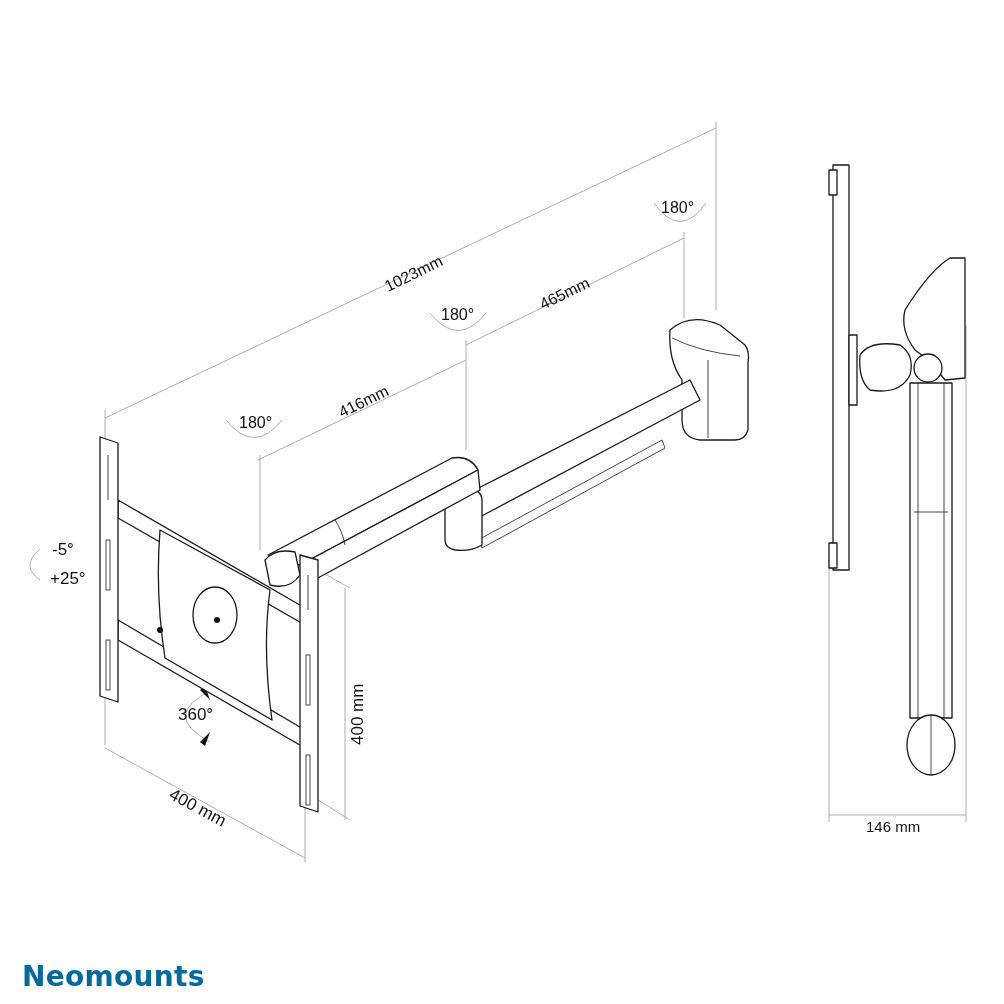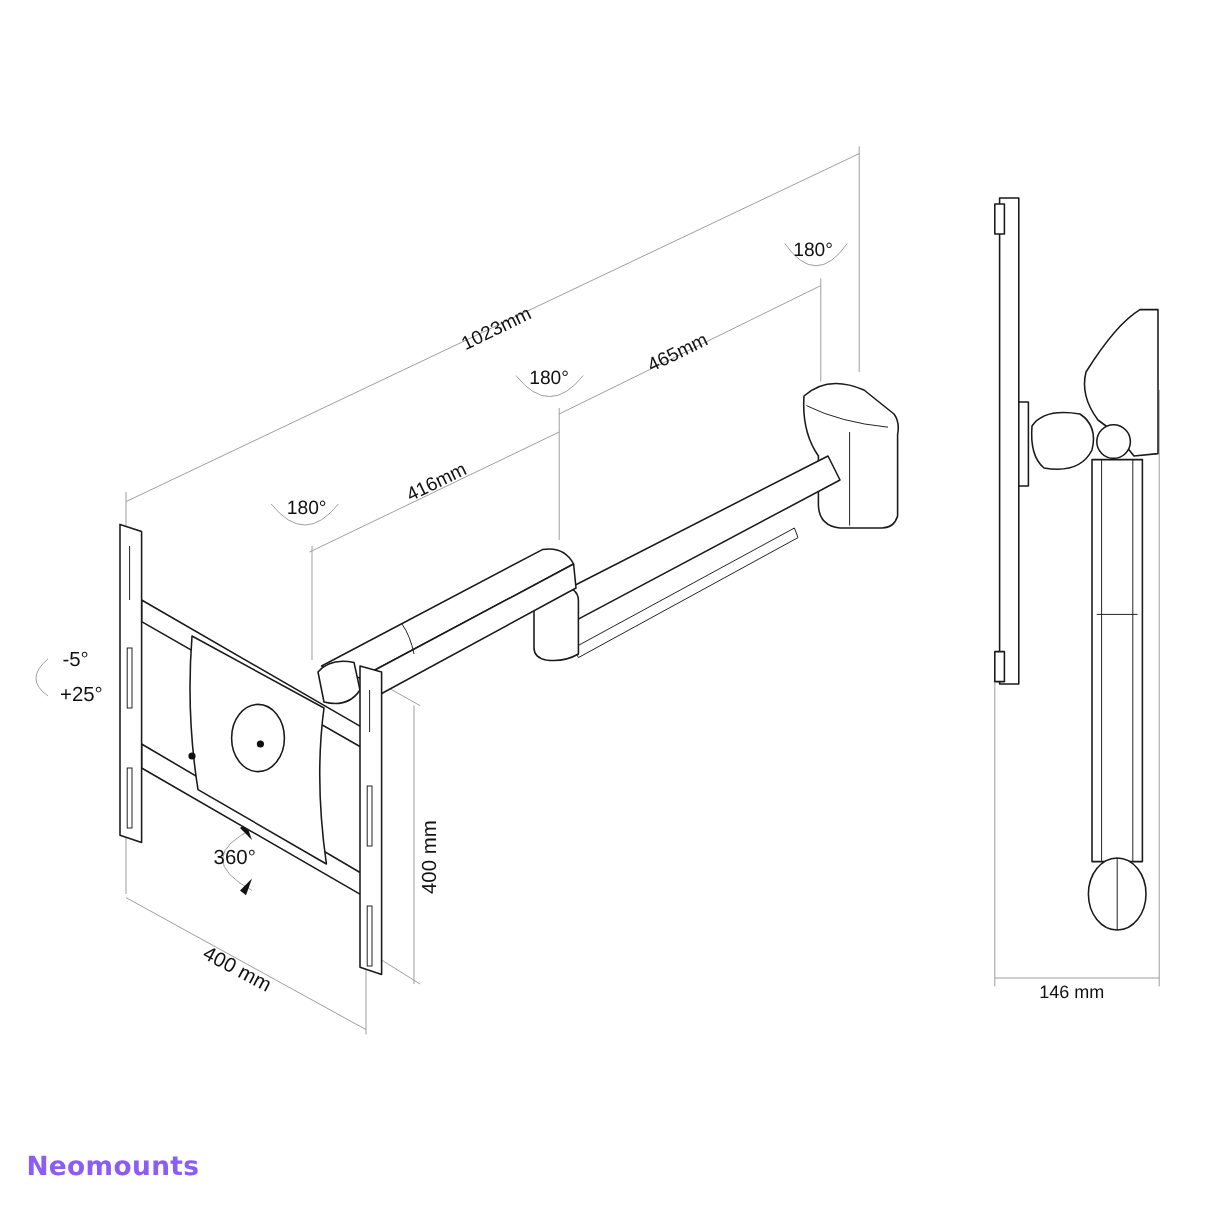--- a/index.html
+++ b/index.html
@@ -2,21 +2,21 @@
 <html><head>
 <meta charset="utf-8">
 <style>
   html, body { margin:0; padding:0; background:#ffffff; }
   body { width:1004px; height:1004px; position:relative; overflow:hidden; font-family:"Liberation Sans", sans-serif; }
   svg { position:absolute; left:0; top:0; }
   .dim { stroke:#9a9a9a; stroke-width:0.8; fill:none; }
   .part { stroke:#1a1a1a; stroke-width:1.3; fill:#ffffff; stroke-linejoin:round; }
   .partl { stroke:#1a1a1a; stroke-width:0.8; fill:none; }
   .label { font-family:"Liberation Sans", sans-serif; fill:#111111; }
-  .brand { position:absolute; left:22px; top:960px; font-family:"DejaVu Sans", sans-serif; font-weight:bold; font-size:22px; color:#8b5cf6; letter-spacing:0.3px; }
+  .brand { position:absolute; left:22px; top:960px; font-family:"DejaVu Sans", sans-serif; font-weight:bold; font-size:28px; color:#0369a1; letter-spacing:0.3px; }
 </style>
 </head>
 <body>
 
 <svg width="1004" height="1004" viewBox="0 0 1004 1004">
 
   <g>
 
     <line class="dim" x1="105" y1="418" x2="716" y2="128"></line>
     <line class="dim" x1="716" y1="122" x2="716" y2="310"></line>

